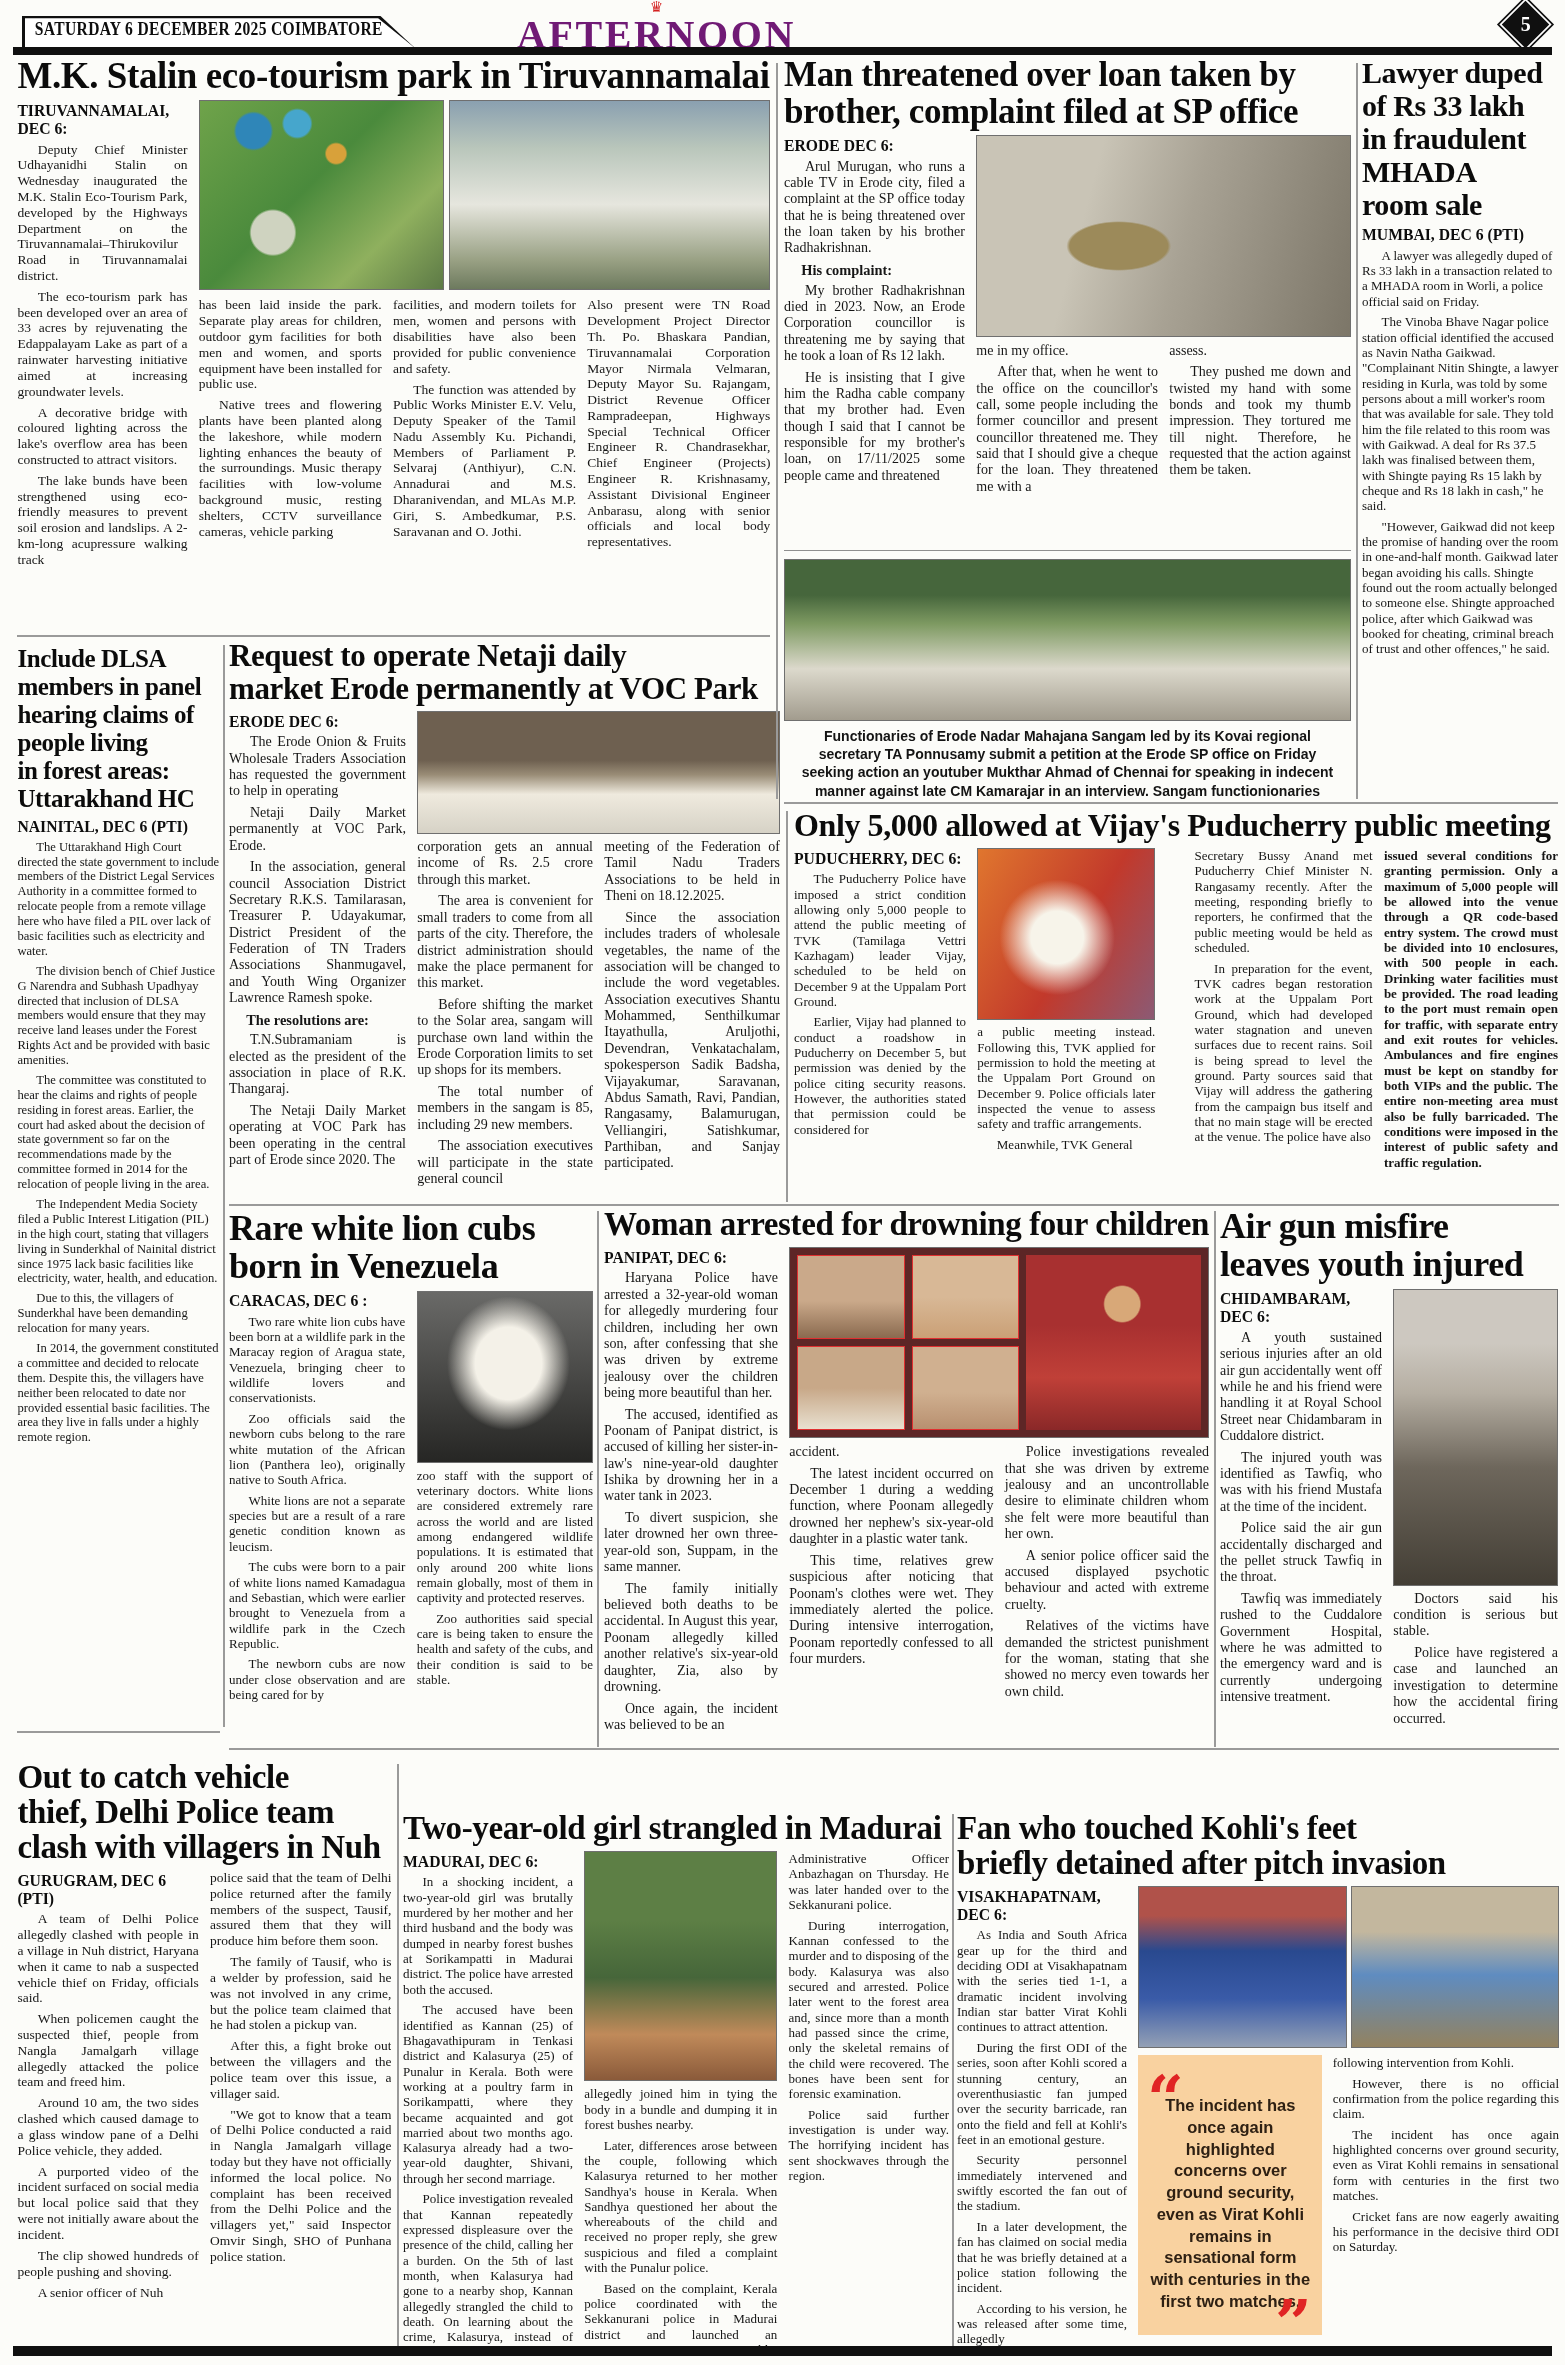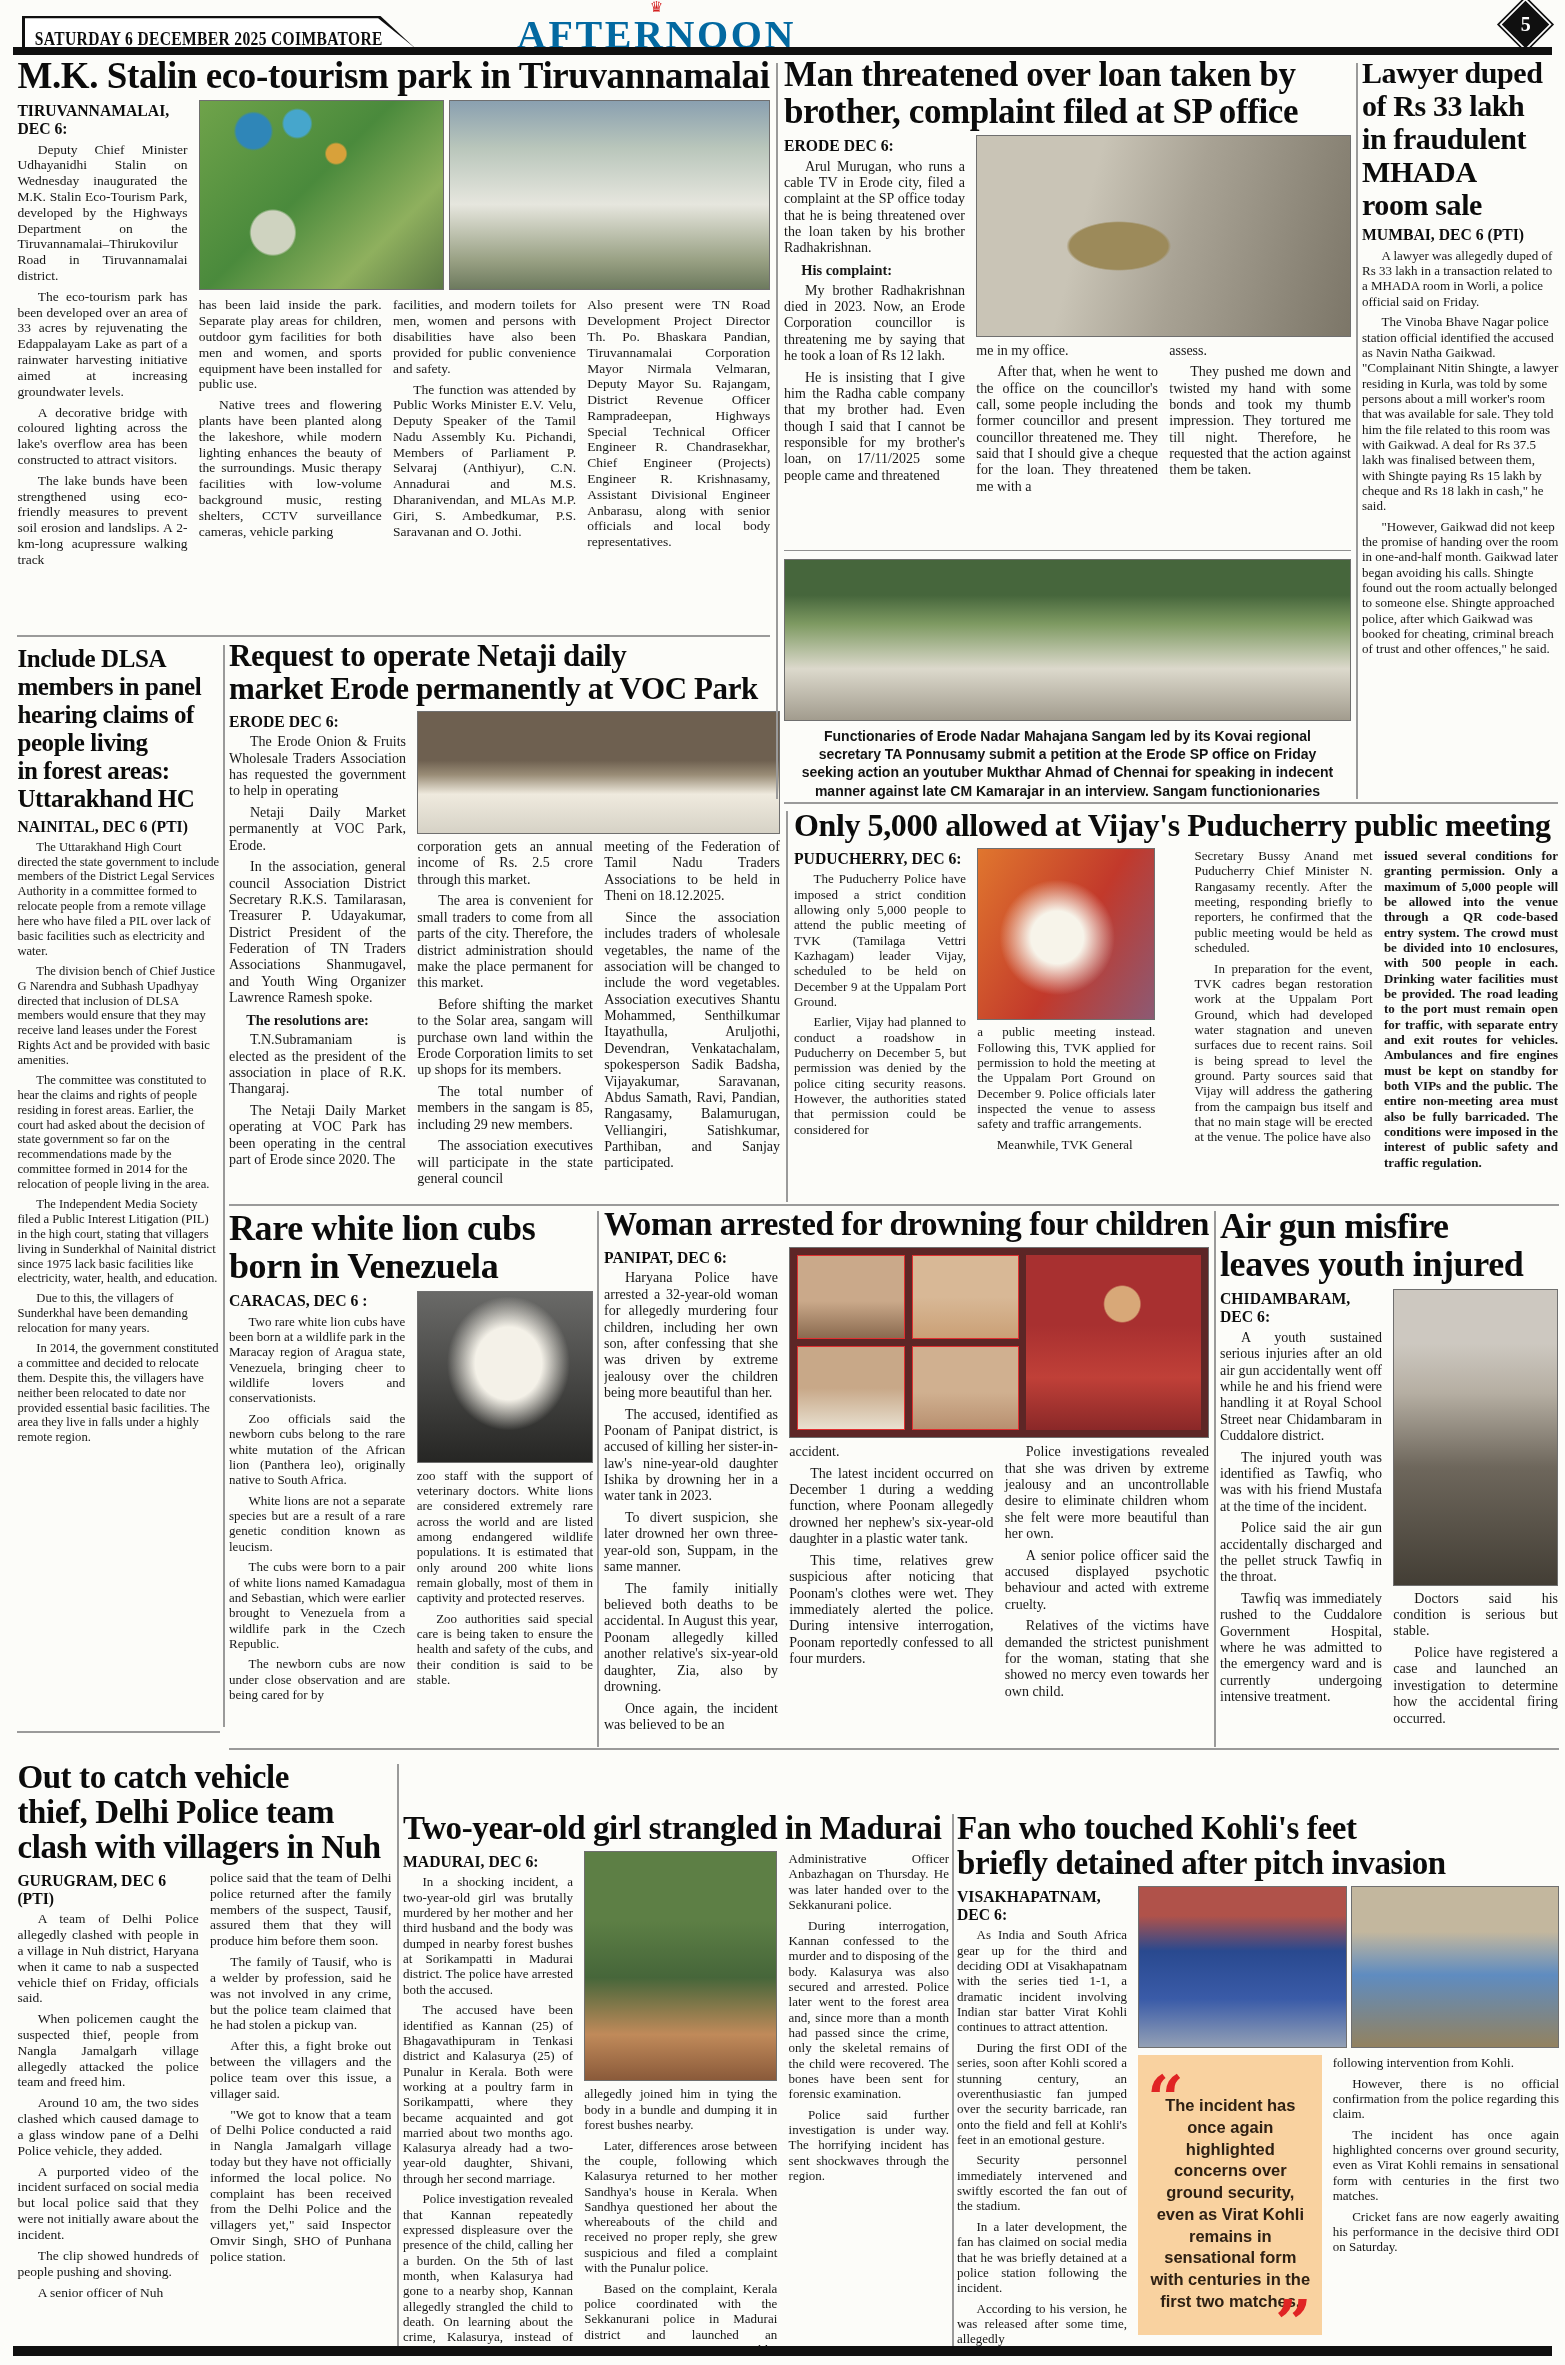--- a/index.html
+++ b/index.html
@@ -1,26 +1,26 @@
 <!DOCTYPE html>
 <html style="font-size:14px"><head>
 <meta charset="utf-8">
 <style>
   html,body{margin:0;padding:0;}
   body{width:1565px;height:2366px;position:relative;background:#fcfcf9;font-family:"Liberation Serif",serif;color:#161616;overflow:hidden;}
   
   .datebox-outer{position:absolute;left:22px;top:15.7px;width:398px;height:37px;background:#101010;
     clip-path:polygon(0 0,90% 0,100% 100%,0 100%);padding:0;}
   .datebox-inner{position:absolute;left:2.6px;top:2.6px;right:2.6px;bottom:2.6px;background:#ffffff;
-    clip-path:polygon(0 0,90% 0,100% 100%,0 100%);display:flex;align-items:flex-end;}
+    clip-path:polygon(0 0,90% 0,100% 100%,0 100%);display:flex;align-items:flex-start;}
   .datebox-inner span{display:inline-block;font-weight:bold;font-size:19px;letter-spacing:0.4px;
     transform:scaleX(.82);transform-origin:left center;white-space:nowrap;padding-left:12px;color:#0d0d0d;}
   .masthead{position:absolute;left:487px;top:0;width:339px;text-align:center;}
   .crown{display:block;color:#d42020;font-size:15px;line-height:15.7px;height:15.7px;}
-  .mast-title{display:block;color:#0369a1;font-weight:bold;font-size:40px;line-height:38px;letter-spacing:2.6px;}
+  .mast-title{display:block;color:#701a75;font-weight:bold;font-size:40px;line-height:38px;letter-spacing:2.6px;}
   .pagenum{position:absolute;left:1507px;top:6px;width:37px;height:37px;background:#101010;transform:rotate(45deg);
     box-shadow:inset 0 0 0 1.7px #fff,0 0 0 1.7px #101010;display:flex;align-items:center;justify-content:center;}
   .pagenum span{transform:rotate(-45deg);color:#fff;font-weight:bold;font-size:20px;font-family:"Liberation Serif",serif;}
   .header-bar{position:absolute;left:13px;top:47px;width:1539px;height:7.8px;background:#101010;}
   .bottom-bar{position:absolute;left:13px;top:2346px;width:1539px;height:9.6px;background:#101010;}
   
   .article{position:absolute;overflow:hidden;}
   .hl{font-weight:bold;color:#0b0b0b;margin:0 0 5.2px 0;line-height:1.06;letter-spacing:-0.4px;font-family:"Liberation Serif",serif;}
   .hl p{margin:0;padding:0;}
   .hl-42{font-size:37px;} .hl-40{font-size:35px;} .hl-38{font-size:33px;} .hl-37{font-size:32px;}

